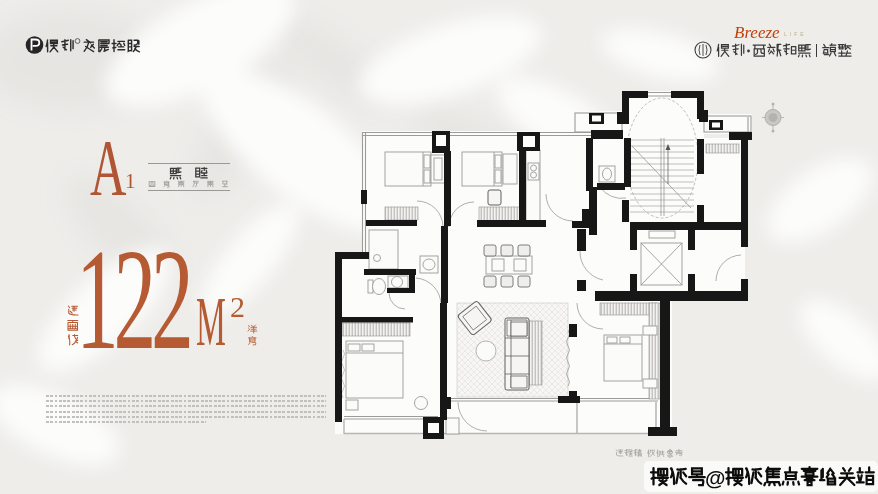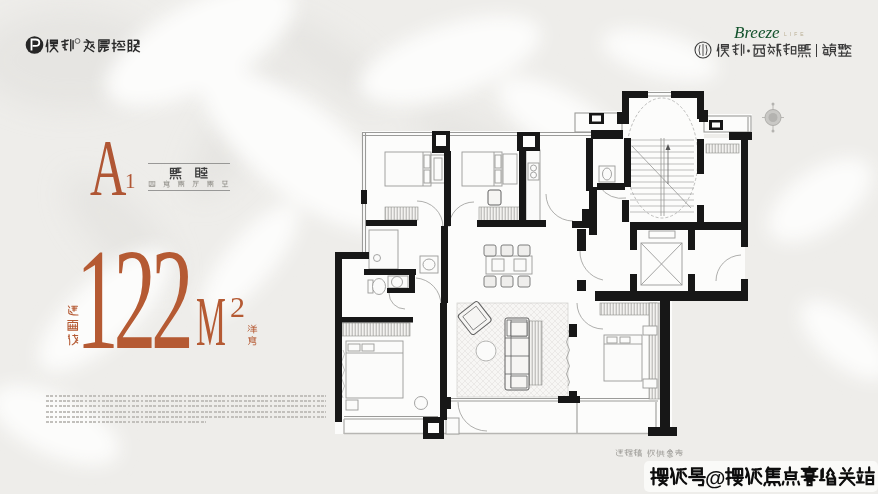--- a/index.html
+++ b/index.html
@@ -261,21 +261,21 @@
       <path d="M773 104V131M762 117.5H784"></path>
       <circle cx="773" cy="117.5" r="8" fill="#c9c8c5" stroke="#aaa9a6"></circle>
       <circle cx="773" cy="117.5" r="4.5" fill="#b4b3b0" stroke="none"></circle>
       <circle cx="773" cy="104" r="1.5" fill="#b4b3b0" stroke="none"></circle>
       <circle cx="773" cy="131" r="1.5" fill="#b4b3b0" stroke="none"></circle>
     </g>
   </svg>
 </div>
 
 <div class="abs" style="left:734px;top:23px;font-family:'Liberation Serif',serif;
-     font-style:italic;font-size:17px;color:#14532d;">Breeze</div>
+     font-style:italic;font-size:17px;color:#c2410c;">Breeze</div>
 <div class="abs" style="left:784px;top:31px;font-family:'Liberation Sans',sans-serif;
      font-size:5px;letter-spacing:3px;color:#b9ae92;">LIFE</div>
 
 <div class="abs" style="left:90px;top:128px;color:#b05634;font-family:'Liberation Serif',serif;
      font-size:80px;line-height:80px;transform:scaleX(0.63);transform-origin:0 0;">A</div>
 <div class="abs" style="left:125px;top:171px;color:#b05634;font-family:'Liberation Serif',serif;
      font-size:21px;line-height:21px;">1</div>
 
 <div class="abs" id="n122" style="left:76px;top:234px;width:300px;height:130px;color:#b55a33;
      font-family:'Liberation Serif',serif;font-size:145px;line-height:130px;letter-spacing:-9px;

